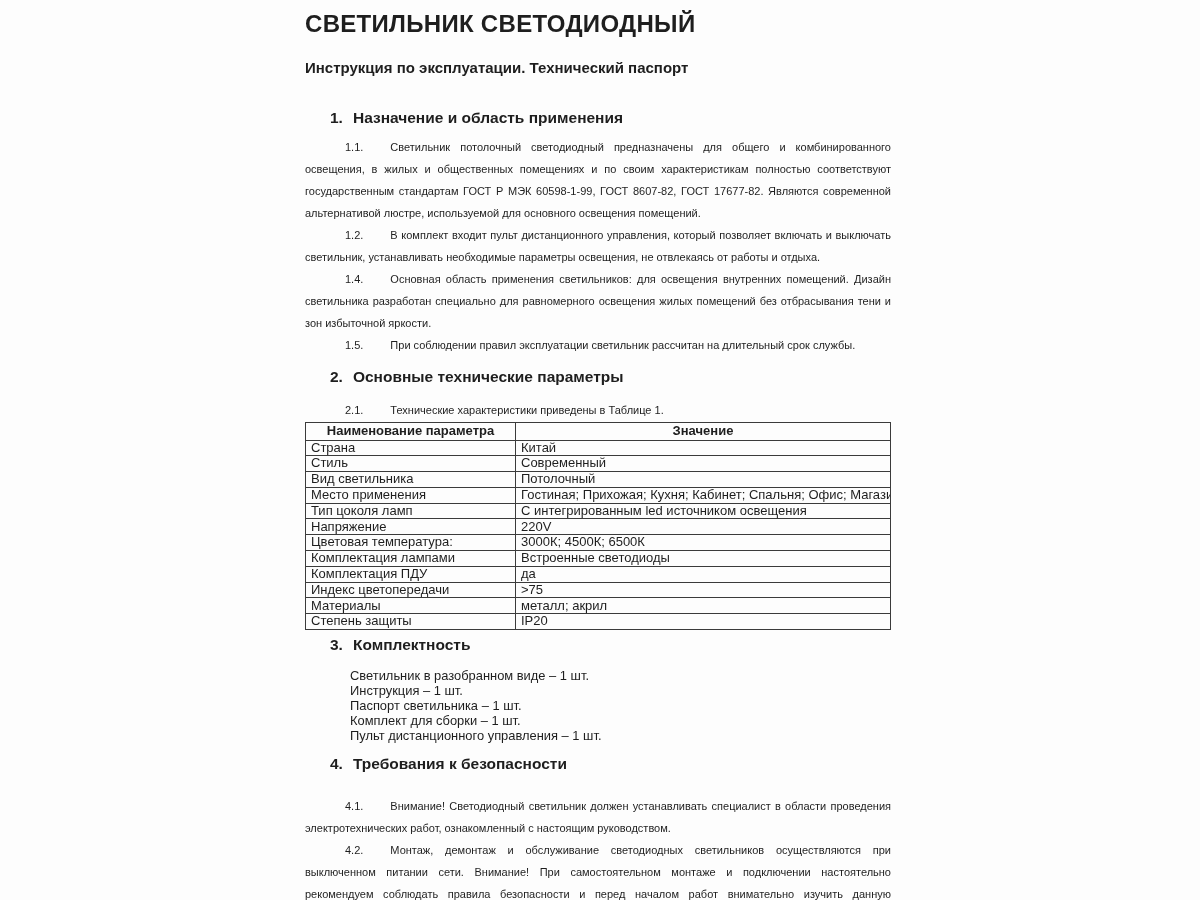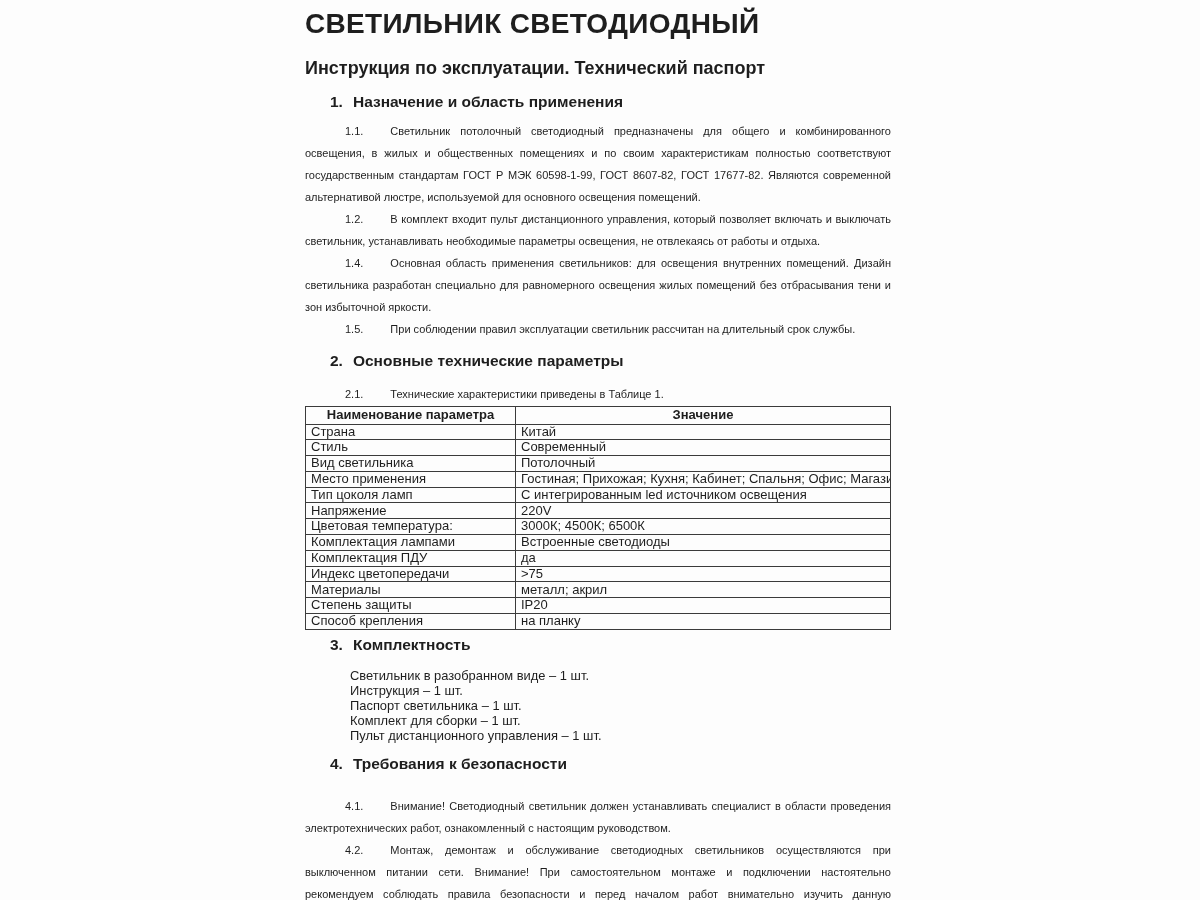--- a/index.html
+++ b/index.html
@@ -3,25 +3,25 @@
 <meta charset="utf-8">
 <style>
   html,body{margin:0;padding:0;}
   body{
     width:1200px;height:900px;overflow:hidden;position:relative;
     background:#fdfdfd;color:#1e1e1e;
     font-family:"Liberation Sans","DejaVu Sans",sans-serif;
     -webkit-font-smoothing:antialiased;
   }
   .page{position:absolute;left:305px;top:0;width:586px;}
-  .doc-title{font-size:28px;line-height:32px;font-weight:700;margin:8px 0 0 0;white-space:nowrap;letter-spacing:.3px;}
-  .subtitle{font-size:18px;line-height:16px;font-weight:700;margin:20px 0 0 0;}
+  .doc-title{font-size:24px;line-height:32px;font-weight:700;margin:8px 0 0 0;white-space:nowrap;letter-spacing:.3px;}
+  .subtitle{font-size:15px;line-height:16px;font-weight:700;margin:20px 0 0 0;}
   .sec{font-size:15.5px;line-height:18px;font-weight:700;margin:0;padding-left:25px;}
   .sec .hnum{margin-right:10px;}
-  #sec1-h{margin-top:17px;}
+  #sec1-h{margin-top:33px;}
   #sec2-h{margin-top:12px;}
   #sec3-h{margin-top:6px;}
   #sec4-h{margin-top:12px;}
   .para{font-size:11px;line-height:22px;margin:0;text-align:justify;text-indent:40px;}
   .para .pnum{margin-right:27px;}
   #p1-1{margin-top:9px;}
   #p2-1{margin-top:13px;}
   #p4-1{margin-top:22px;}
   .tcaption{font-size:12.9px;line-height:14px;text-align:right;margin:6px 1px 0 0;}
   table.params{border-collapse:collapse;width:100%;margin-top:1px;table-layout:fixed;}
@@ -107,24 +107,20 @@
           <td>&gt;75</td>
         </tr>
       <tr>
           <td>Материалы</td>
           <td>металл; акрил</td>
         </tr>
       <tr>
           <td>Степень защиты</td>
           <td>IP20</td>
         </tr>
-      <tr>
-          <td>Способ крепления</td>
-          <td>на планку</td>
-        </tr>
     </tbody>
   </table>
 
   <h2 class="sec" id="sec3-h"><span class="hnum">3.</span><span>Комплектность</span></h2>
 
   <div class="kit">
     <div class="kit-item">Светильник в разобранном виде – 1 шт.</div>
     <div class="kit-item">Инструкция – 1 шт.</div>
     <div class="kit-item">Паспорт светильника – 1 шт.</div>
     <div class="kit-item">Комплект для сборки – 1 шт.</div>

